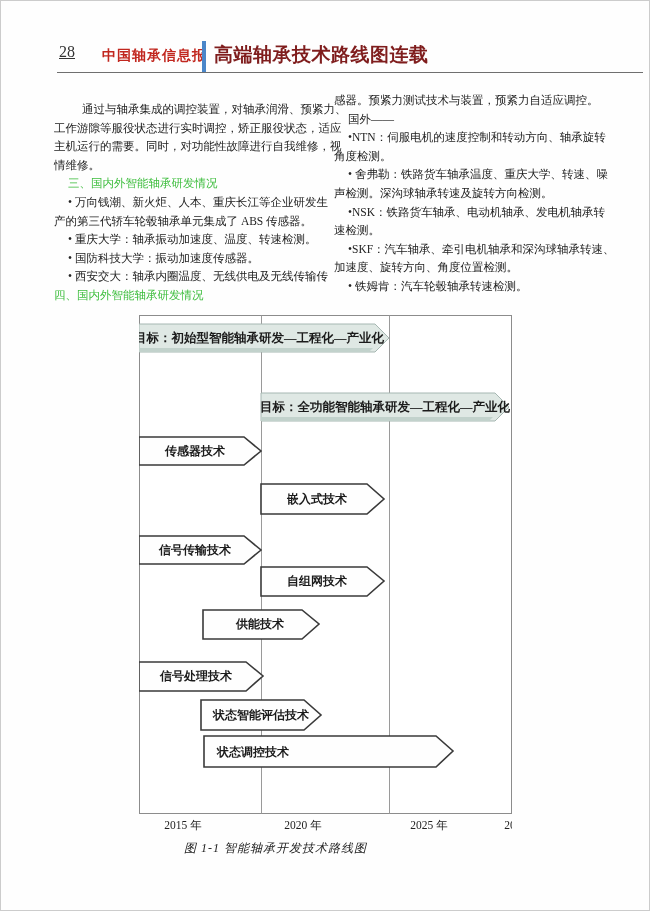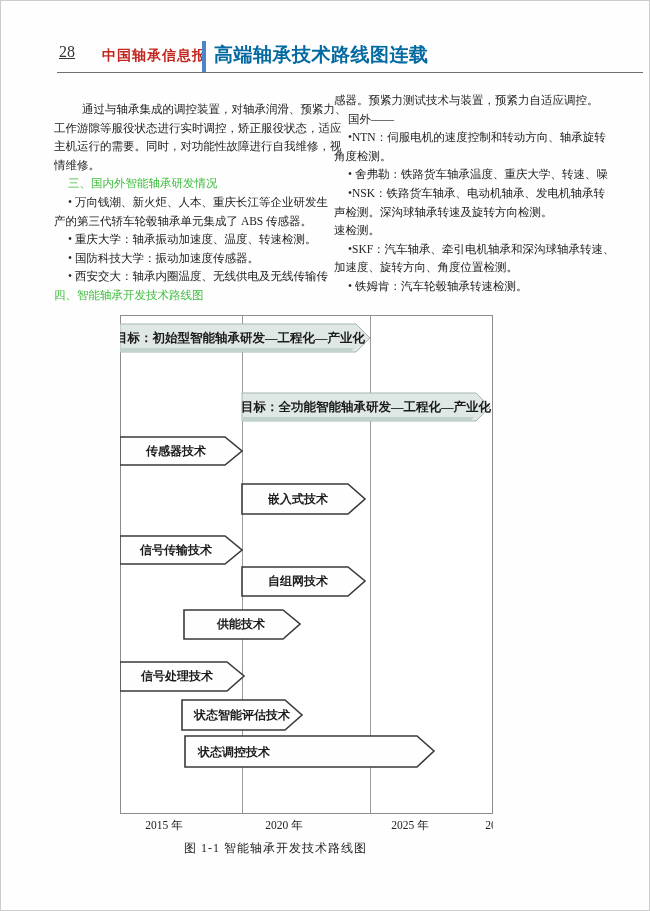--- a/index.html
+++ b/index.html
@@ -9,40 +9,40 @@
     font-family:"Liberation Serif","DejaVu Serif",serif;color:#222;
   }
   
   .pagenum{position:absolute;left:58px;top:42px;font-size:16px;color:#333;text-decoration:underline;}
   .masthead{
     position:absolute;left:101px;top:46px;font-size:14px;font-weight:bold;
     color:#c1271f;letter-spacing:1px;white-space:nowrap;
   }
   .hdr-divider{position:absolute;left:201px;top:40px;width:4px;height:31px;background:#4a86c9;}
   .hdr-title{
-    position:absolute;left:213px;top:41px;font-size:19px;font-weight:bold;color:#0369a1;
+    position:absolute;left:213px;top:41px;font-size:19px;font-weight:bold;color:#7f1d1d;
     letter-spacing:0.5px;white-space:nowrap;
   }
   .hdr-rule{position:absolute;left:56px;top:71px;width:586px;height:1px;background:#6f6f6f;}
   
   .col{position:absolute;top:90px;font-size:11.5px;line-height:18.6px;white-space:nowrap;}
   .col.left{left:53px;width:262px;}
   .col.right{left:333px;width:298px;}
   .ln{height:18.6px;}
   .ind2{padding-left:28px;margin-top:9px;}
   .ind1{padding-left:14px;}
   .green{color:#3dbd3d;font-weight:normal;}
   
-  .chart{position:absolute;left:119px;top:314px;width:373px;height:530px;}
+  .chart{position:absolute;left:138px;top:314px;width:373px;height:530px;}
   .chart text{font-family:"Liberation Serif","DejaVu Serif",serif;font-weight:bold;font-size:12px;fill:#1b1b1b;}
   .chart text.bn{font-size:12.5px;}
   .chart text.yr{font-weight:normal;font-size:11.5px;fill:#222;}
   .caption{
     position:absolute;left:0;top:839px;width:549px;text-align:center;
-    font-size:12px;color:#222;letter-spacing:1px;
+    font-size:12px;font-style:italic;color:#222;letter-spacing:1px;
   }
 </style>
 </head>
 <body>
 
 <div class="page">
 
   <div class="pagenum">28</div>
   <div class="masthead">中国轴承信息报</div>
   <div class="hdr-divider"></div>
@@ -53,31 +53,31 @@
     <div class="ln ind2">通过与轴承集成的调控装置，对轴承润滑、预紧力、</div>
     <div class="ln">工作游隙等服役状态进行实时调控，矫正服役状态，适应</div>
     <div class="ln">主机运行的需要。同时，对功能性故障进行自我维修，视</div>
     <div class="ln">情维修。</div>
     <div class="ln ind1 green">三、国内外智能轴承研发情况</div>
     <div class="ln ind1">• 万向钱潮、新火炬、人本、重庆长江等企业研发生</div>
     <div class="ln">产的第三代轿车轮毂轴承单元集成了 ABS 传感器。</div>
     <div class="ln ind1">• 重庆大学：轴承振动加速度、温度、转速检测。</div>
     <div class="ln ind1">• 国防科技大学：振动加速度传感器。</div>
     <div class="ln ind1">• 西安交大：轴承内圈温度、无线供电及无线传输传</div>
-    <div class="ln green">四、智能轴承开发技术路线图</div>
+    <div class="ln green">四、国内外智能轴承研发情况</div>
   </div>
 
   <div class="col right">
     <div class="ln">感器。预紧力测试技术与装置，预紧力自适应调控。</div>
     <div class="ln ind1">国外——</div>
     <div class="ln ind1">•NTN：伺服电机的速度控制和转动方向、轴承旋转</div>
     <div class="ln">角度检测。</div>
     <div class="ln ind1">• 舍弗勒：铁路货车轴承温度、重庆大学、转速、噪</div>
+    <div class="ln">声检测。深沟球轴承转速及旋转方向检测。</div>
     <div class="ln ind1">•NSK：铁路货车轴承、电动机轴承、发电机轴承转</div>
-    <div class="ln">声检测。深沟球轴承转速及旋转方向检测。</div>
     <div class="ln">速检测。</div>
     <div class="ln ind1">•SKF：汽车轴承、牵引电机轴承和深沟球轴承转速、</div>
     <div class="ln">加速度、旋转方向、角度位置检测。</div>
     <div class="ln ind1">• 铁姆肯：汽车轮毂轴承转速检测。</div>
   </div>
 
   <div class="chart">
     <svg width="373" height="530" viewBox="0 0 373 530">
 
       <rect x="0.5" y="0.5" width="372" height="498" fill="#ffffff" stroke="#8c8c8c" stroke-width="1"></rect>

